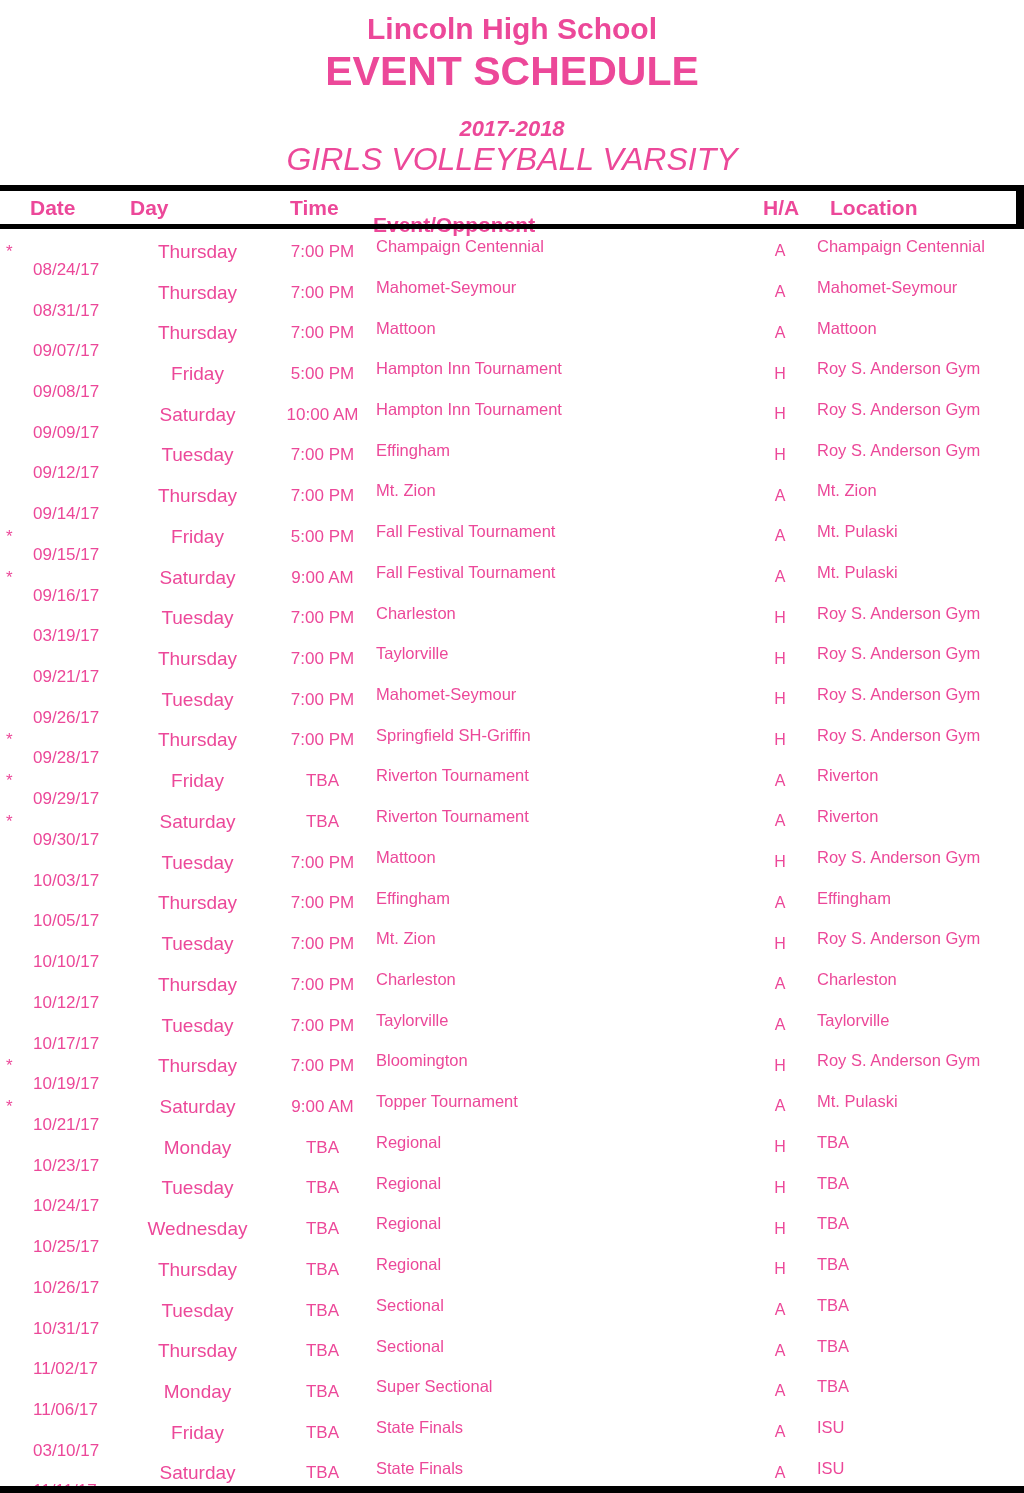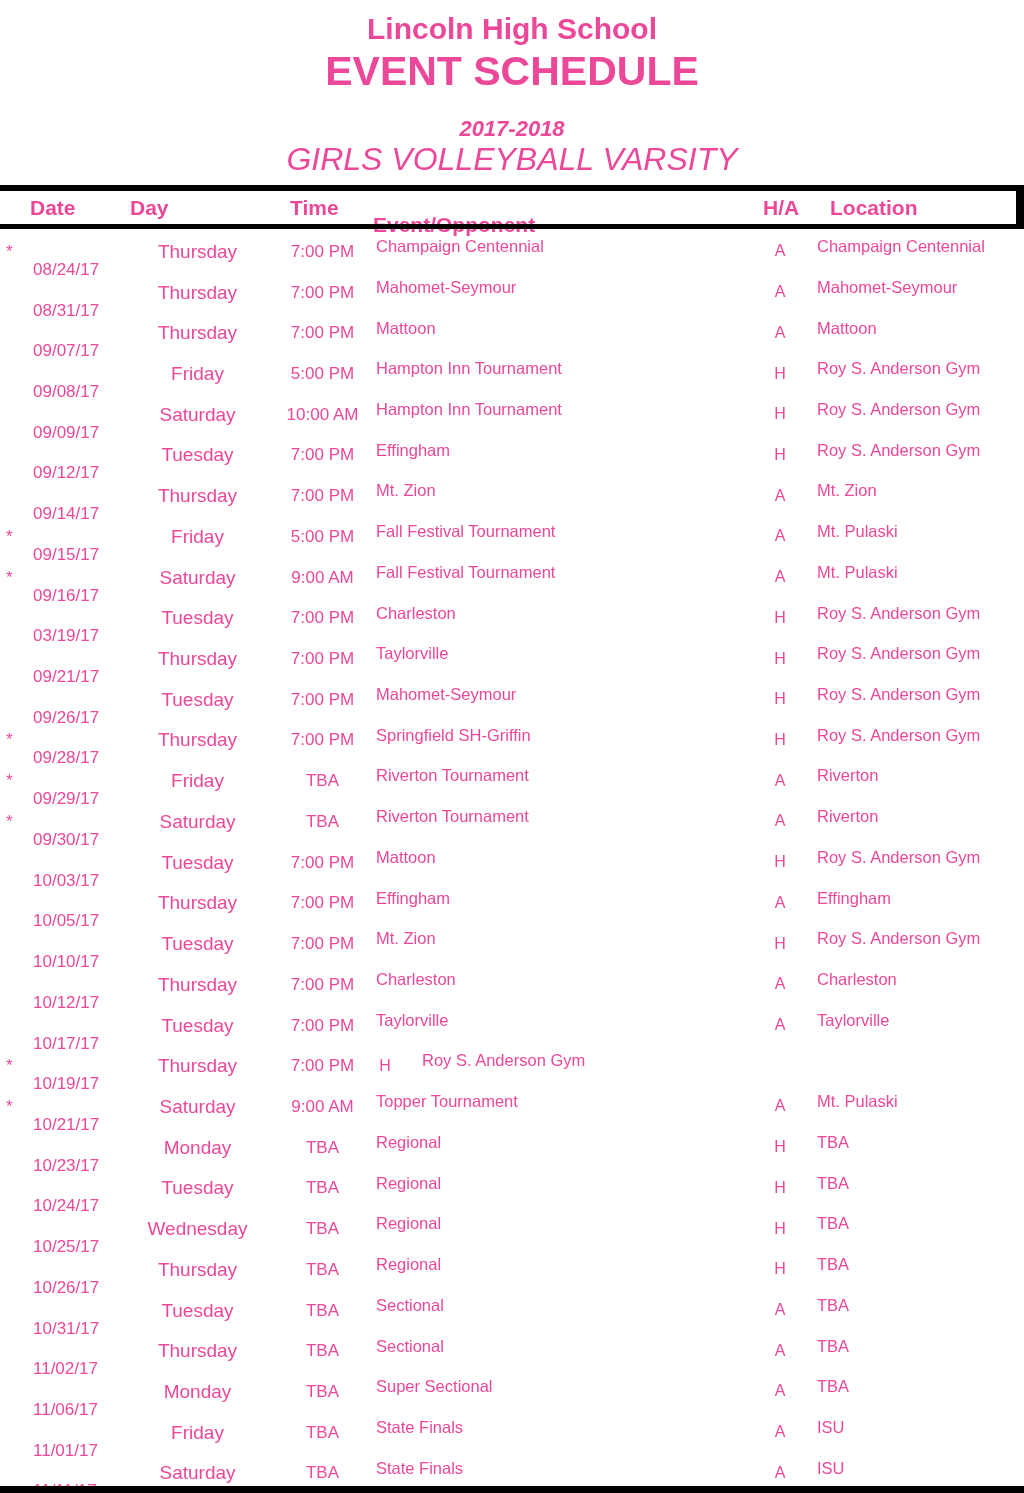--- a/index.html
+++ b/index.html
@@ -317,20 +317,21 @@
     <span class="c c-event">Taylorville</span>
     <span class="c c-ha">A</span>
     <span class="c c-location">Taylorville</span>
   </div>
 
   <div class="row">
     <span class="c c-star">*</span>
     <span class="c c-date">10/19/17</span>
     <span class="c c-day">Thursday</span>
     <span class="c c-time">7:00 PM</span>
+    <span class="c c-event">Bloomington</span>
     <span class="c c-ha">H</span>
     <span class="c c-location">Roy S. Anderson Gym</span>
   </div>
 
   <div class="row">
     <span class="c c-star">*</span>
     <span class="c c-date">10/21/17</span>
     <span class="c c-day">Saturday</span>
     <span class="c c-time">9:00 AM</span>
     <span class="c c-event">Topper Tournament</span>
@@ -403,21 +404,21 @@
     <span class="c c-date">11/06/17</span>
     <span class="c c-day">Monday</span>
     <span class="c c-time">TBA</span>
     <span class="c c-event">Super Sectional</span>
     <span class="c c-ha">A</span>
     <span class="c c-location">TBA</span>
   </div>
 
   <div class="row">
     <span class="c c-star"></span>
-    <span class="c c-date">11/01/17</span>
+    <span class="c c-date">03/10/17</span>
     <span class="c c-day">Friday</span>
     <span class="c c-time">TBA</span>
     <span class="c c-event">State Finals</span>
     <span class="c c-ha">A</span>
     <span class="c c-location">ISU</span>
   </div>
 
   <div class="row">
     <span class="c c-star"></span>
     <span class="c c-date">11/11/17</span>

